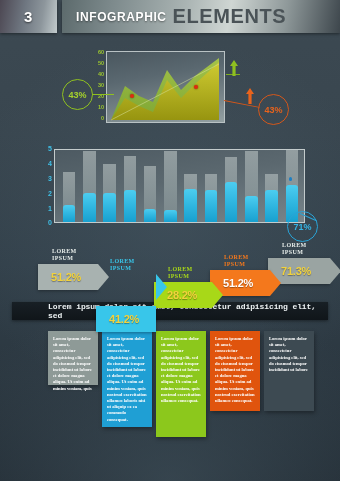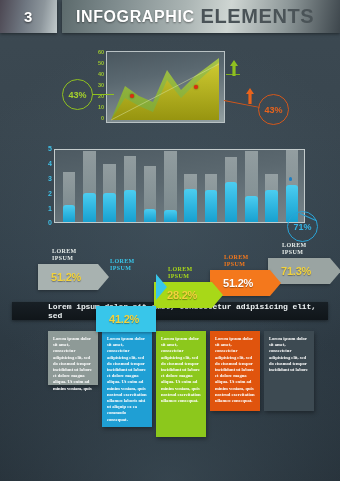--- a/index.html
+++ b/index.html
@@ -27,21 +27,21 @@
     color:#fff;font-size:15px;font-weight:bold;letter-spacing:.5px;
     text-shadow:0 1px 2px rgba(0,0,0,.6);
   }
   .hdr-bar{
     position:absolute;left:62px;top:0;width:278px;height:33px;
     background:linear-gradient(100deg,#5c6a6c 0%,#7d8a8c 18%,#aab4b3 44%,#cfd6d3 60%,#8e9899 80%,#3d464c 100%);
     display:flex;align-items:center;
     box-shadow:0 1px 3px rgba(0,0,0,.45);
   }
   .hdr-t1{
-    color:#ffffff;font-size:16px;font-weight:bold;letter-spacing:.6px;
+    color:#ffffff;font-size:12px;font-weight:bold;letter-spacing:.6px;
     margin-left:14px;text-shadow:0 1px 2px rgba(0,0,0,.45);
   }
   .hdr-t2{
     color:#4a5357;font-size:20px;font-weight:bold;letter-spacing:.6px;margin-left:6px;
   }
   
   .linechart{position:absolute;left:106px;top:51px;width:119px;height:72px;}
   .lc-plot{
     position:absolute;left:0;top:0;width:119px;height:72px;
     background:linear-gradient(170deg,#4a575f 0%,#5a6870 35%,#7b888c 75%,#93a0a2 100%);

